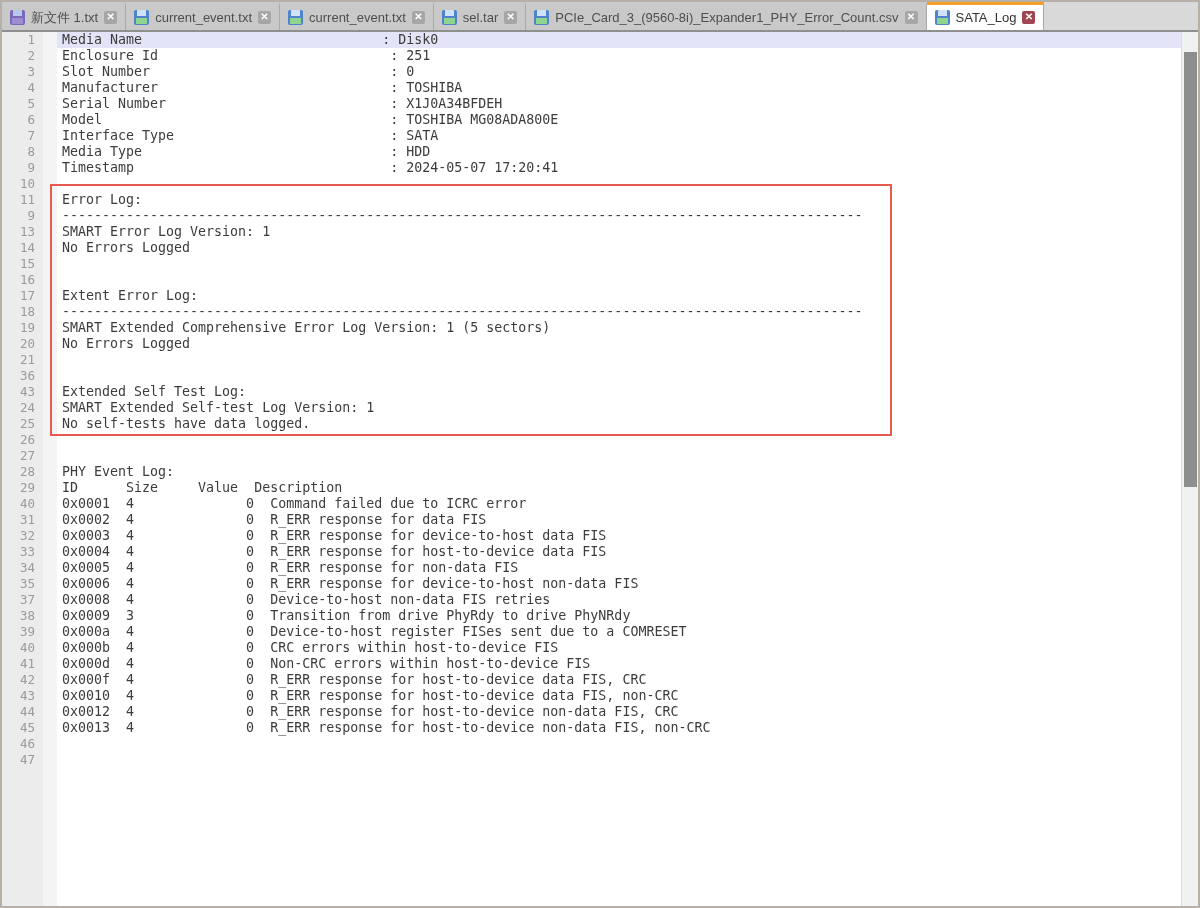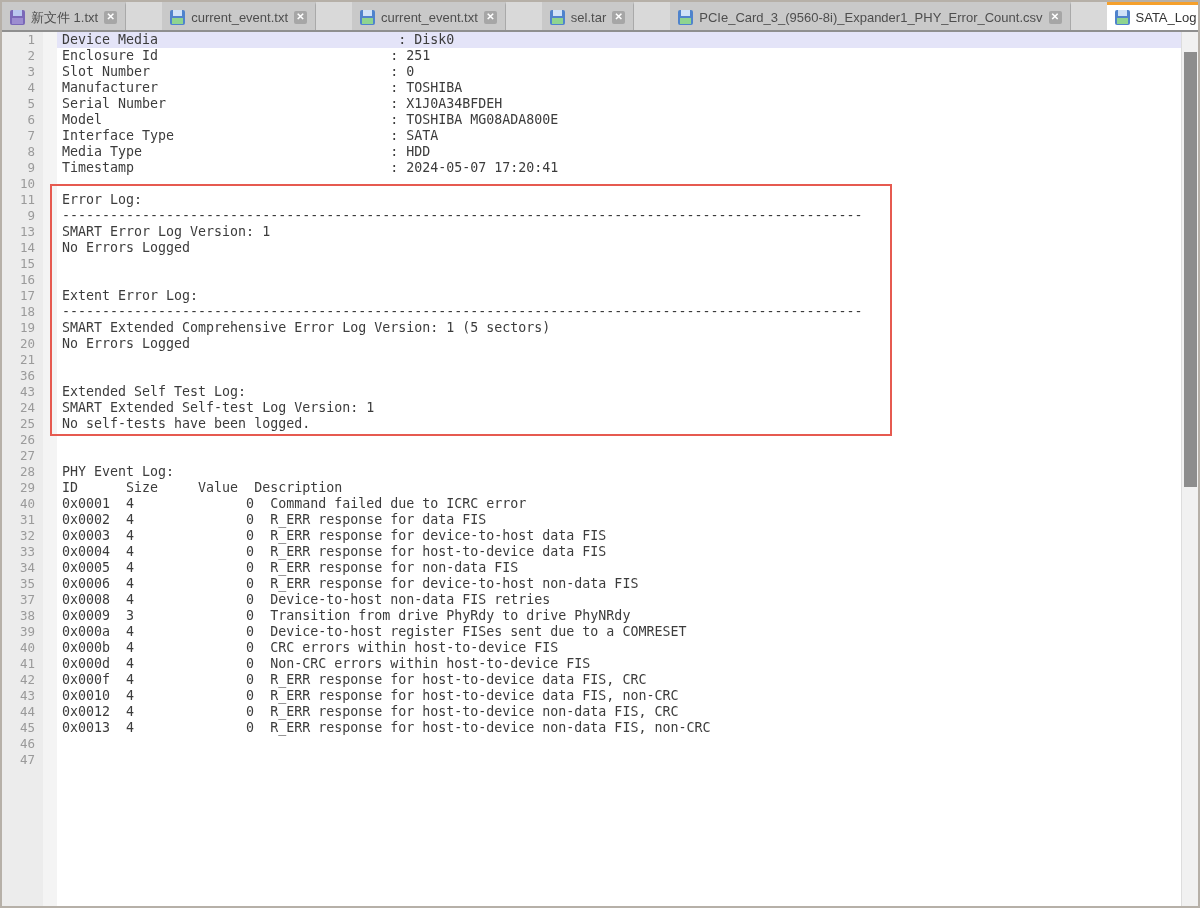--- a/index.html
+++ b/index.html
@@ -11,21 +11,20 @@
     position:relative;
     overflow:hidden;
   }
   
   .tabbar {
     height:28px;
     background:#d9d9d9;
     display:flex;
     align-items:stretch;
     overflow:hidden;
-    gap:36px;
   }
   .tabbar-sep {
     height:2px;
     background:#8f8f8f;
   }
   .tab {
     display:flex;
     align-items:center;
     gap:6px;
     padding:0 8px;
@@ -175,21 +174,21 @@
   <div class="tabbar-sep"></div>
 
   <div class="editor">
     <div class="gutter-strip"></div>
     <div class="margin-strip"></div>
 
     <div class="rows">
         <div class="row current">
           <span class="ln">1</span>
           <span class="gap"></span>
-          <span class="txt">Device Media                              : Disk0</span>
+          <span class="txt">Media Name                              : Disk0</span>
         </div>
         <div class="row">
           <span class="ln">2</span>
           <span class="gap"></span>
           <span class="txt">Enclosure Id                             : 251</span>
         </div>
         <div class="row">
           <span class="ln">3</span>
           <span class="gap"></span>
           <span class="txt">Slot Number                              : 0</span>
@@ -295,21 +294,21 @@
           <span class="txt">Extended Self Test Log:</span>
         </div>
         <div class="row">
           <span class="ln">24</span>
           <span class="gap"></span>
           <span class="txt">SMART Extended Self-test Log Version: 1</span>
         </div>
         <div class="row">
           <span class="ln">25</span>
           <span class="gap"></span>
-          <span class="txt">No self-tests have been logged.</span>
+          <span class="txt">No self-tests have data logged.</span>
         </div>
         <div class="row">
           <span class="ln">26</span>
           <span class="gap"></span>
           <span class="txt"></span>
         </div>
         <div class="row">
           <span class="ln">27</span>
           <span class="gap"></span>
           <span class="txt"></span>

